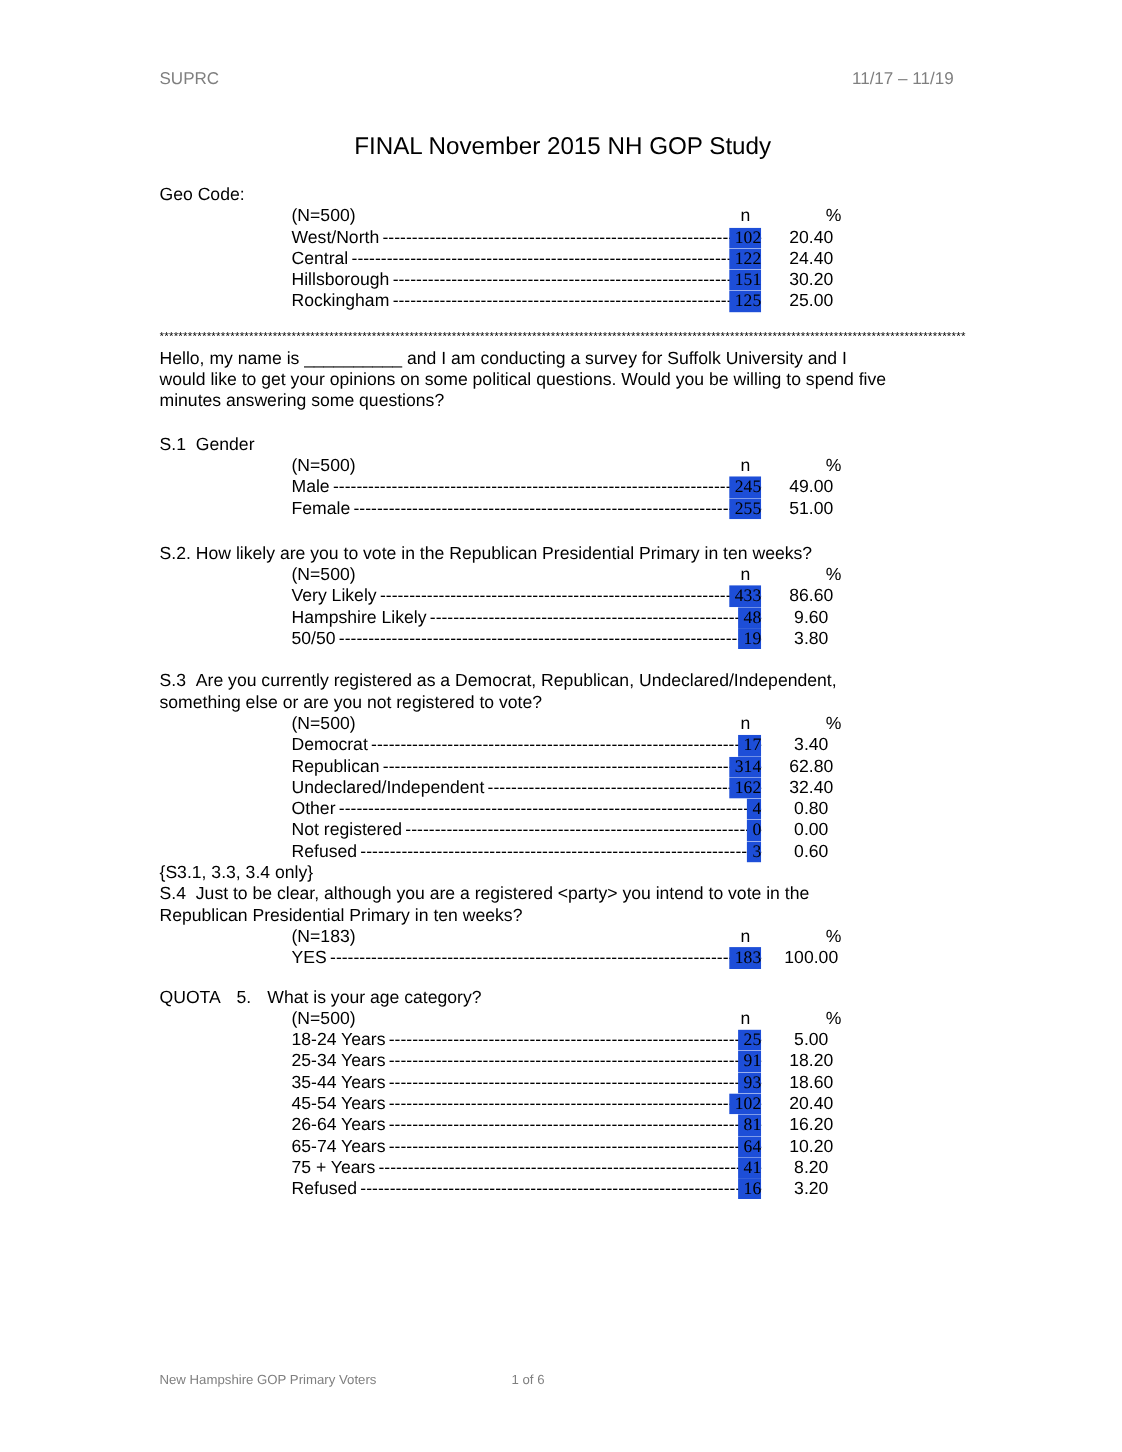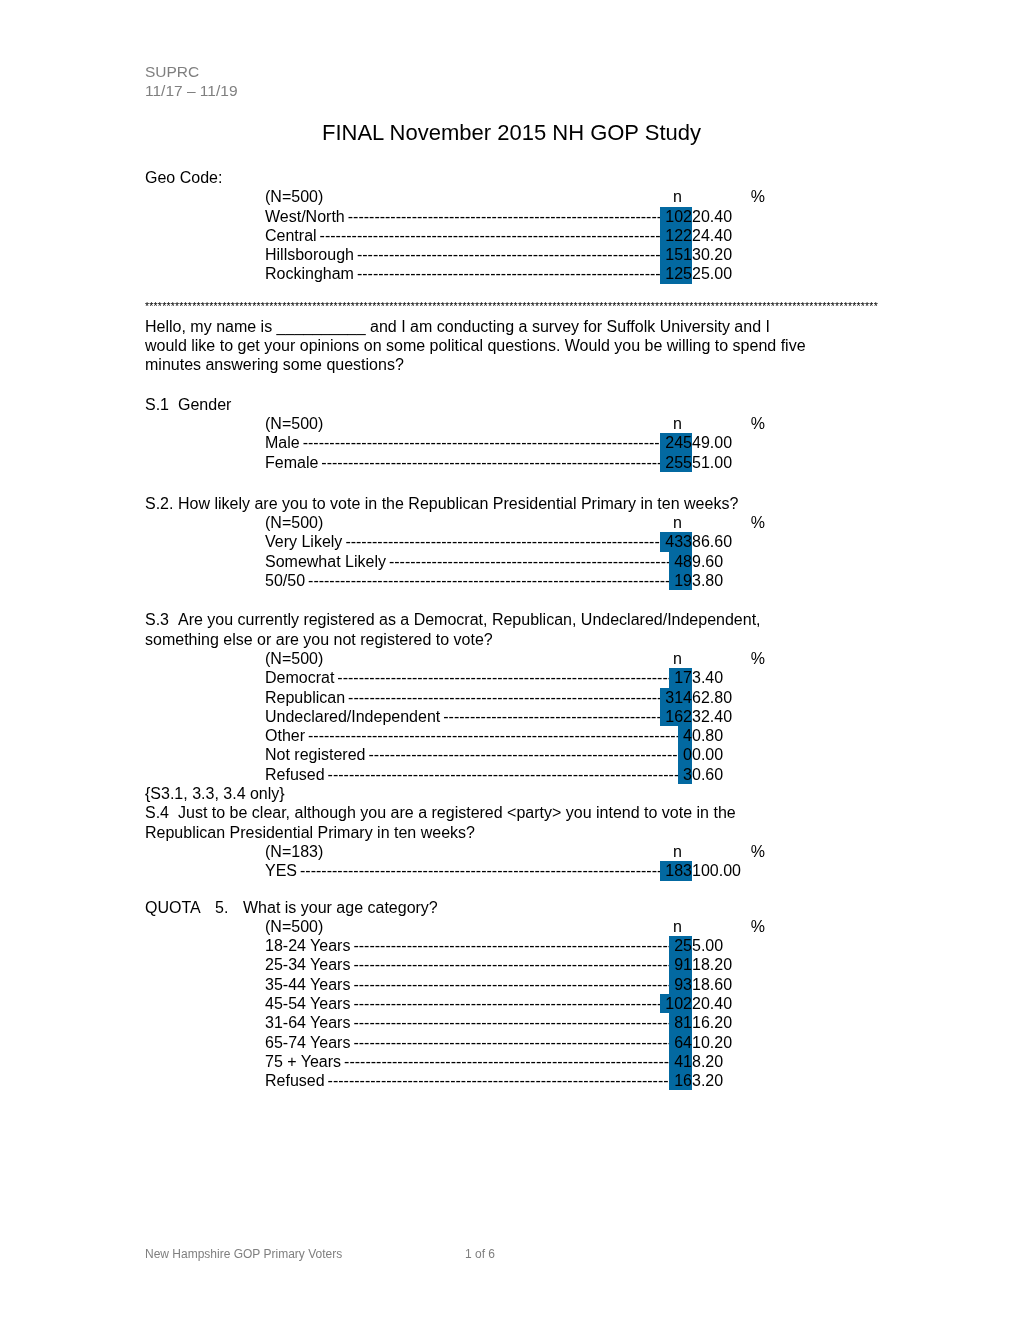--- a/index.html
+++ b/index.html
@@ -5,21 +5,21 @@
   html, body { margin:0; padding:0; background:#ffffff; }
   .page {
     position:relative; width:1020px; height:1320px; background:#ffffff;
     font-family:"Liberation Sans","DejaVu Sans",sans-serif;
     font-size:16px; line-height:19.3px; color:#000;
     overflow:hidden;
   }
   .pagehead {
     position:absolute; top:62px; left:145px; width:722px;
     display:flex; justify-content:space-between;
-    color:#7f7f7f; font-size:15.5px;flex-direction:column;
+    color:#7f7f7f; font-size:15.5px;
   }
   .doc-title {
     position:absolute; top:119px; left:145px; width:733px;
     text-align:center; font-size:22px; line-height:27px;
   }
   .content { position:absolute; top:168px; left:145px; width:733px; }
 
   .sep-line {
     margin-top:14px; height:16px; line-height:16px;
     font-size:10.5px; letter-spacing:0.2px;
@@ -33,23 +33,23 @@
   .sec-s4 { }
   .sec-quota { margin-top:17px; }
 
   .qnum  { display:inline-block; width:33px; }
   .qnum-w { display:inline-block; width:70px; }
   .qnum2 { display:inline-block; width:28px; }
 
   .srow { display:flex; padding-left:120px; padding-right:95px; }
   .lbl  { white-space:nowrap; flex:0 0 auto; }
   .mid  { flex:1 1 auto; position:relative; overflow:hidden; white-space:nowrap; padding-left:3px; }
-  .nval { position:absolute; right:0; top:0; background:#0369a1; padding-left:5px; }
+  .nval { position:absolute; right:0; top:0; background:#1d4ed8; padding-left:5px;font-family:Liberation Serif, serif; }
   .nhdr { position:absolute; right:0; top:0; background:#fff; padding-right:10px; }
-  .pct  { flex:0 0 91px; width:91px; text-align:left; white-space:nowrap; }
+  .pct  { flex:0 0 91px; width:91px; text-align:center; white-space:nowrap; }
   .pcthdr { flex:0 0 91px; width:91px; text-align:right; padding-right:18px; box-sizing:border-box; }
 
   .footer {
     position:absolute; top:1246px; left:145px; width:733px;
     color:#7f7f7f; font-size:12px; line-height:16px;
   }
   .footer .pagenum { position:absolute; left:320px; top:0; }
 </style>
 </head>
 <body>
@@ -137,21 +137,21 @@
             <span class="nhdr">n</span>
           </span>
         <span class="pcthdr">%</span>
       </div>
       <div class="srow">
         <span class="lbl">Very Likely</span>
         <span class="mid"><span class="dashes">----------------------------------------------------------------------------------------------------------------------------------------------------------------------------------------------------------------------------</span><span class="nval">433</span></span>
         <span class="pct">86.60</span>
       </div>
       <div class="srow">
-        <span class="lbl">Somewhat Likely</span>
+        <span class="lbl">Hampshire Likely</span>
         <span class="mid"><span class="dashes">----------------------------------------------------------------------------------------------------------------------------------------------------------------------------------------------------------------------------</span><span class="nval">48</span></span>
         <span class="pct">9.60</span>
       </div>
       <div class="srow">
         <span class="lbl">50/50</span>
         <span class="mid"><span class="dashes">----------------------------------------------------------------------------------------------------------------------------------------------------------------------------------------------------------------------------</span><span class="nval">19</span></span>
         <span class="pct">3.80</span>
       </div>
     </div>
 
@@ -244,21 +244,21 @@
         <span class="lbl">35-44 Years</span>
         <span class="mid"><span class="dashes">----------------------------------------------------------------------------------------------------------------------------------------------------------------------------------------------------------------------------</span><span class="nval">93</span></span>
         <span class="pct">18.60</span>
       </div>
       <div class="srow">
         <span class="lbl">45-54 Years</span>
         <span class="mid"><span class="dashes">----------------------------------------------------------------------------------------------------------------------------------------------------------------------------------------------------------------------------</span><span class="nval">102</span></span>
         <span class="pct">20.40</span>
       </div>
       <div class="srow">
-        <span class="lbl">31-64 Years</span>
+        <span class="lbl">26-64 Years</span>
         <span class="mid"><span class="dashes">----------------------------------------------------------------------------------------------------------------------------------------------------------------------------------------------------------------------------</span><span class="nval">81</span></span>
         <span class="pct">16.20</span>
       </div>
       <div class="srow">
         <span class="lbl">65-74 Years</span>
         <span class="mid"><span class="dashes">----------------------------------------------------------------------------------------------------------------------------------------------------------------------------------------------------------------------------</span><span class="nval">64</span></span>
         <span class="pct">10.20</span>
       </div>
       <div class="srow">
         <span class="lbl">75 + Years</span>

